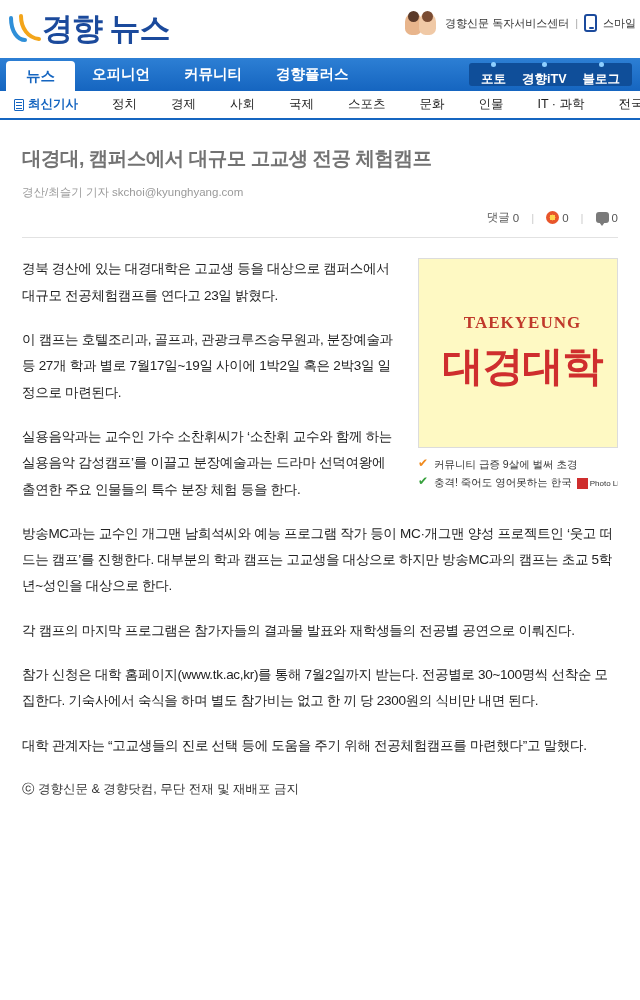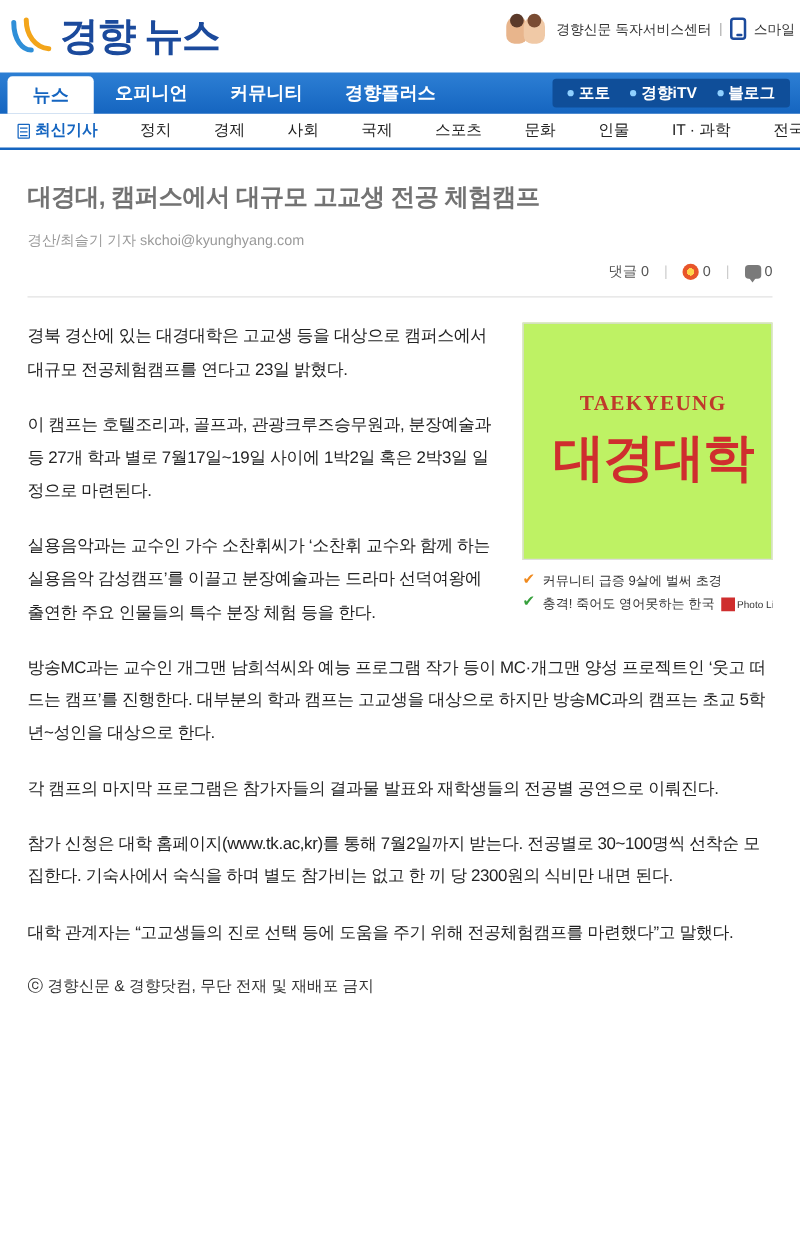--- a/index.html
+++ b/index.html
@@ -14,21 +14,21 @@
 
   
   .masthead {
     height: 58px;
     display: flex;
     align-items: center;
     padding: 0 8px;
     position: relative;
     background: #fff;
   }
-  .logo { display: flex; align-items: center; gap: 6px; }
+  .logo { display: flex; align-items: center; }
   .logo-mark { width: 34px; height: 34px; position: relative; }
   .logo-text {
     font-size: 31px; font-weight: bold; color: #1b4a9c; letter-spacing: -1px;
     font-family: "Liberation Sans", sans-serif;
   }
   .masthead-right {
     position: absolute; right: 4px; top: 10px;
     display: flex; align-items: center; gap: 6px;
     font-size: 11px; color: #333;
   }
@@ -63,21 +63,21 @@
     background: #fff; color: #1565c0;
     margin: 3px 0 0 6px; border-radius: 4px 4px 0 0; padding: 8px 20px;
   }
   .nav-right-group {
     margin-left: auto; display: flex; align-items: center;
     background: #0f4e99; height: 23px; align-self: center; margin-right: 8px;
     border-radius: 3px; padding: 0 6px; gap: 4px;
   }
   .nav-right-group .ritem {
     color: #fff; font-size: 12.5px; font-weight: bold; padding: 0 6px;
-    display: flex; align-items: center; gap: 4px; cursor: pointer;
+    display: flex; align-items: center; gap: 4px; cursor: pointer; flex-direction: column;
   }
   .bullet { width: 5px; height: 5px; background: #8fd0ff; border-radius: 50%; display: inline-block; }
 
   
   .nav-secondary {
     height: 29px; display: flex; align-items: center;
     border-bottom: 2px solid #1565c0;
     padding: 0 6px; gap: 9px; overflow: hidden; background: #fff;
   }
   .nav-secondary .sitem {
@@ -126,21 +126,21 @@
   }
   .rule {
     height: 1px; background: #e2e2e2; margin: 12px 0 0 0;
   }
 
   .body-wrap { position: relative; padding-top: 18px; }
   .figure {
     float: right; width: 200px; margin: 2px 0 8px 18px;
   }
   .figure .img {
-    width: 200px; height: 190px; background: #bef264; border: 1px solid #dcdcdc;
+    width: 200px; height: 190px; background: #fef9c3; border: 1px solid #dcdcdc;
     display: flex; flex-direction: column; align-items: center; justify-content: center; gap: 6px; padding-left: 9px;
   }
   .fig-title {
     font-size: 17px; font-weight: bold; color: #c0392b; letter-spacing: 1px;
     font-family: "Liberation Serif", serif;
   }
   .fig-kr {
     font-size: 41px; font-weight: bold; color: #cf2e2e; letter-spacing: -1px;
   }
   .ads { margin-top: 8px; width: 200px; }

